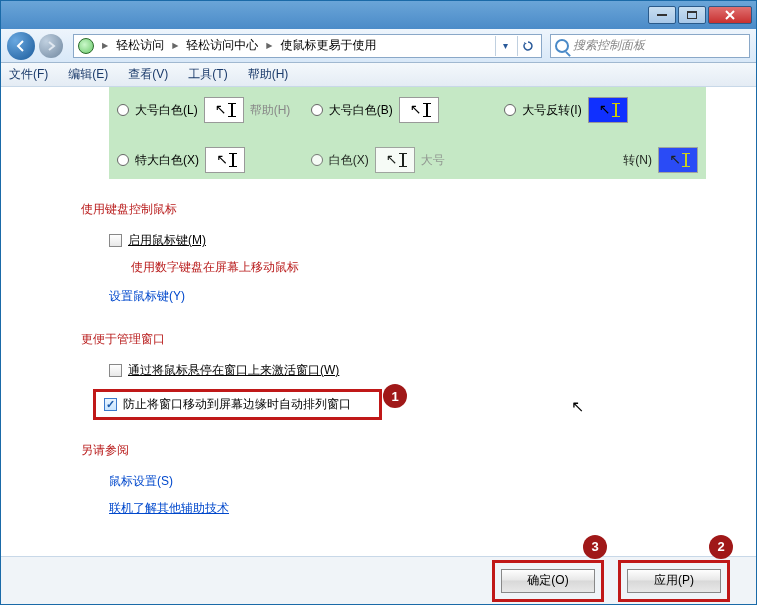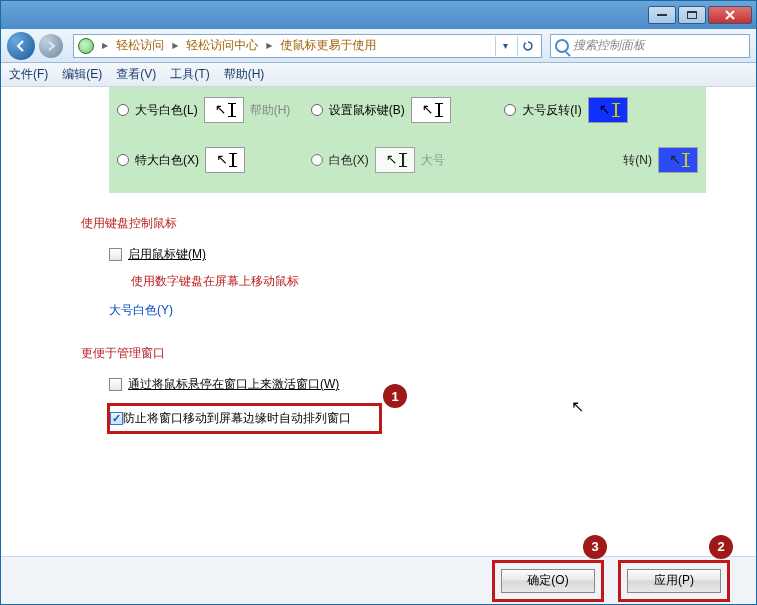--- a/index.html
+++ b/index.html
@@ -90,21 +90,21 @@
   }
   .addr-icon {
     width: 16px;
     height: 16px;
     border-radius: 50%;
     border: 1px solid #2a6a2a;
     background: radial-gradient(circle at 40% 40%, #caf8ca, #6ac86a);
     display: inline-block;
     flex-shrink: 0;
   }
-  .address .crumb { color: #a16207; white-space: nowrap; text-align: center; }
+  .address .crumb { color: #000000; white-space: nowrap; text-align: center; }
   .address .sep { color: #666; font-size: 8px; padding: 0 4px; }
   .addr-tail {
     margin-left:auto;
     display:flex;
     align-items:center;
     gap:2px;
   }
   .addr-tail .mini {
     width:20px; height:20px;
     display:flex;align-items:center;justify-content:center;
@@ -131,33 +131,33 @@
   .search .sicon::after{
     content:"";position:absolute;bottom:-4px;right:-4px;width:6px;height:2px;background:#4a8ac8;transform:rotate(45deg);
   }
   .menubar {
     height: 24px;
     background: linear-gradient(to bottom, #f4f8fc, #e4ecf4);
     border-bottom: 1px solid #c8d8e8;
     display:flex;
     align-items:center;
     padding: 0 8px;
-    gap: 14px;
+    gap: 20px;
     color:#1a3a6a;
   }
   .content {
     padding: 0;
     height: calc(605px - 28px - 34px - 24px - 48px - 2px);
     overflow: hidden;
     position: relative;
   }
   .cursor-panel {
     margin: 0 50px 0 108px;
     background: #c5e8c5;
-    padding: 10px 8px 20px 8px;
+    padding: 10px 8px 6px 8px;
     display: grid;
     grid-template-columns: 1fr 1fr 1fr;
     row-gap: 24px;
   }
   .copt {
     display:flex;
     align-items:center;
     gap:6px;
   }
   .radio {
@@ -183,24 +183,25 @@
     width:13px;height:13px;border:1px solid #888;background:linear-gradient(to bottom,#fff,#e8e8e8);
     display:inline-flex;align-items:center;justify-content:center;flex-shrink:0;
   }
   .cb.checked{background:linear-gradient(to bottom,#e8f4ff,#c8e4ff);border-color:#3a7acc;}
   .cb.checked::after{content:"✓";color:#1a5aaa;font-size:11px;font-weight:bold;line-height:1;}
   .subtext{ margin-left: 50px; color:#b91c1c; margin-bottom:12px;}
   .link{color:#0048cc; cursor:pointer; margin-left: 28px; display:inline-block; margin-bottom:4px;}
   .link.u{text-decoration: underline;}
   .hlbox{
     border: 3px solid #c01818;
-    padding: 4px 28px 4px 0;
+    padding: 4px 28px 4px 8px;
     display:inline-flex;
     align-items:center;
-    margin-left:26px;
+    gap:6px;
+    margin-left:12px;
   }
   .callout{
     width:24px;height:24px;border-radius:50%;background:#a01818;color:#fff;
     display:inline-flex;align-items:center;justify-content:center;font-weight:bold;
     font-size:13px;
   }
   .co1{position:absolute; left:382px; top:297px;}
   .footer{
     height:48px;
     border-top:1px solid #c8d8e8;
@@ -296,21 +297,21 @@
         <span class="radio"></span>
         <span>大号白色(L)</span>
         <span class="cprev">
             <span class="arrow-cursor">↖</span>
             <span class="ibeam"></span>
           </span>
         <span class="ghost-text">帮助(H)</span>
       </div>
       <div class="copt">
         <span class="radio"></span>
-        <span>设置鼠标键(B)</span>
+        <span>大号白色(B)</span>
         <span class="cprev">
             <span class="arrow-cursor" style="color:#000;">↖</span>
             <span class="ibeam"></span>
           </span>
       </div>
       <div class="copt">
         <span class="radio"></span>
         <span>大号反转(I)</span>
         <span class="cprev dark">
             <span class="arrow-cursor" style="color:#000;">↖</span>
@@ -343,38 +344,43 @@
       </div>
     </div>
 
     <div class="sect">
       <div class="sect-title">使用键盘控制鼠标</div>
       <div class="indent">
         <span class="cb"></span>
         <span>启用鼠标键(M)</span>
       </div>
       <div class="subtext">使用数字键盘在屏幕上移动鼠标</div>
-      <span class="link">大号白色(Y)</span>
+      <span class="link">设置鼠标键(Y)</span>
     </div>
 
     <div class="sect">
       <div class="sect-title">更便于管理窗口</div>
       <div class="indent">
         <span class="cb"></span>
         <span>通过将鼠标悬停在窗口上来激活窗口(W)</span>
       </div>
       <div style="position:relative;">
         <div class="hlbox">
           <span class="cb checked"></span>
           <span>防止将窗口移动到屏幕边缘时自动排列窗口</span>
         </div>
       </div>
     </div>
     <span class="callout co1">1</span>
 
+    <div class="sect">
+      <div class="sect-title">另请参阅</div>
+      <span class="link">鼠标设置(S)</span><br>
+      <span class="link u" style="margin-top:6px;">联机了解其他辅助技术</span>
+    </div>
 
     <span class="fake-cursor">↖</span>
   </div>
 
   <div class="footer">
     <span class="hlbtn">
       <span class="callout co-abs">3</span>
       <span class="winbtn">确定(O)</span>
     </span>
     <span class="hlbtn">

